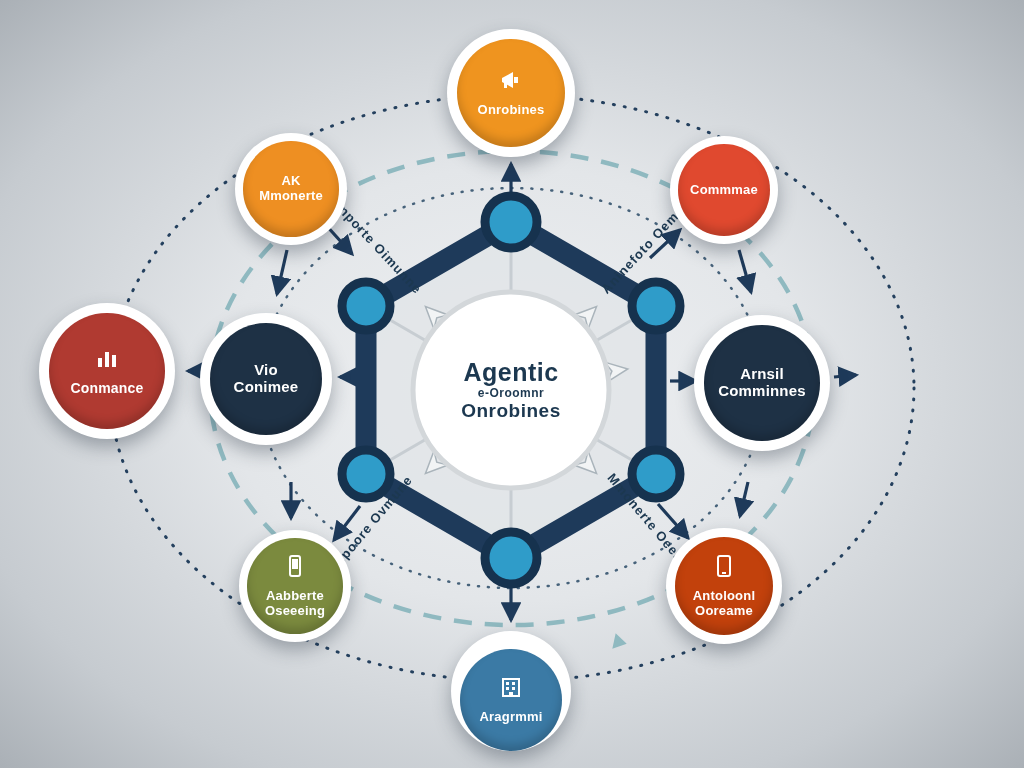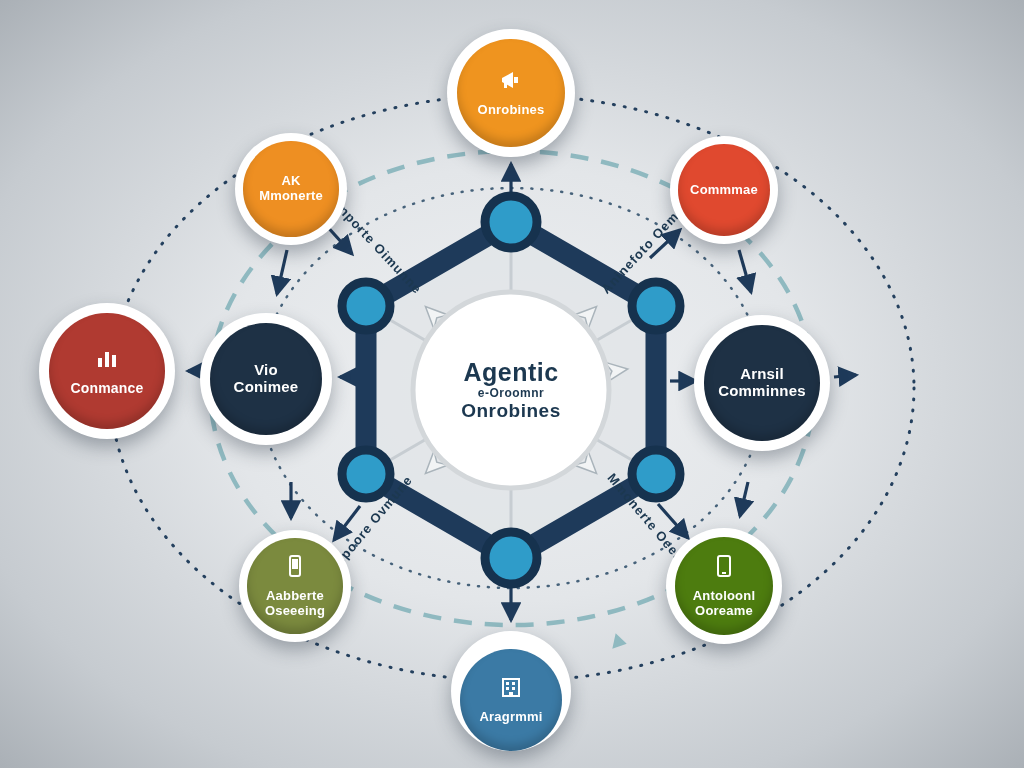--- a/index.html
+++ b/index.html
@@ -182,21 +182,21 @@
     <div class="node-inner" style="background: rgb(123, 138, 62);">
       <svg class="icon" viewBox="0 0 24 24">
         <rect x="7" y="2" width="10" height="20" rx="2" fill="none" stroke="#fff" stroke-width="2"></rect>
         <rect x="9" y="5" width="6" height="10" fill="#fff"></rect>
       </svg>
       <span class="node-label">Aabberte Oseeeing</span>
     </div>
   </div>
 
   <div class="node n9">
-    <div class="node-inner" style="background: #4d7c0f; text-align: center;">
+    <div class="node-inner" style="background: #c2410c; text-align: center;">
       <svg class="icon" viewBox="0 0 24 24">
         <rect x="6" y="2" width="12" height="20" rx="2" fill="none" stroke="#fff" stroke-width="2"></rect>
         <line x1="10" y1="19" x2="14" y2="19" stroke="#fff" stroke-width="2"></line>
       </svg>
       <span class="node-label">Antoloonl Ooreame</span>
     </div>
   </div>
 
   <div class="node n10">
     <div class="node-inner" style="background: rgb(59, 122, 165);">

